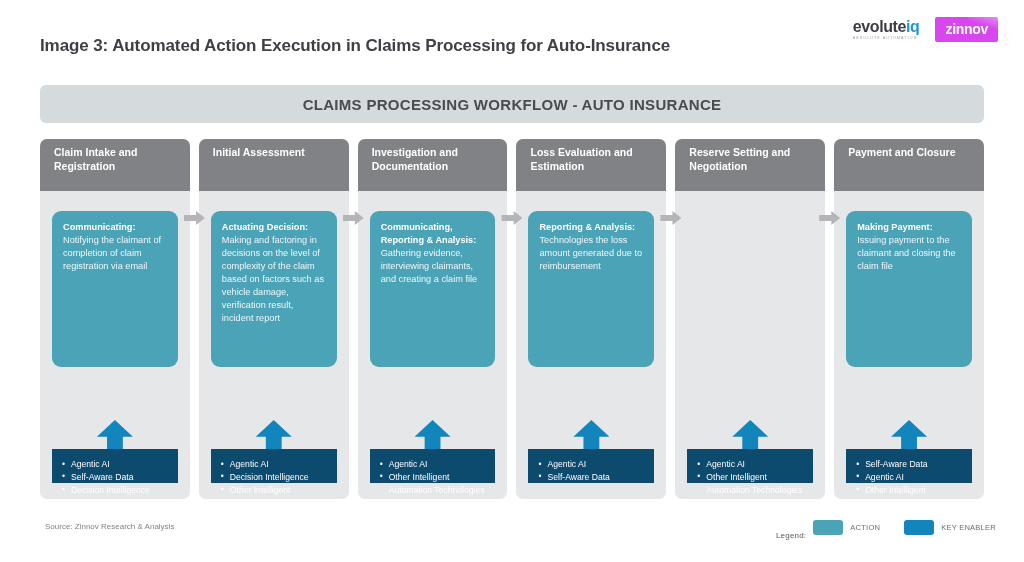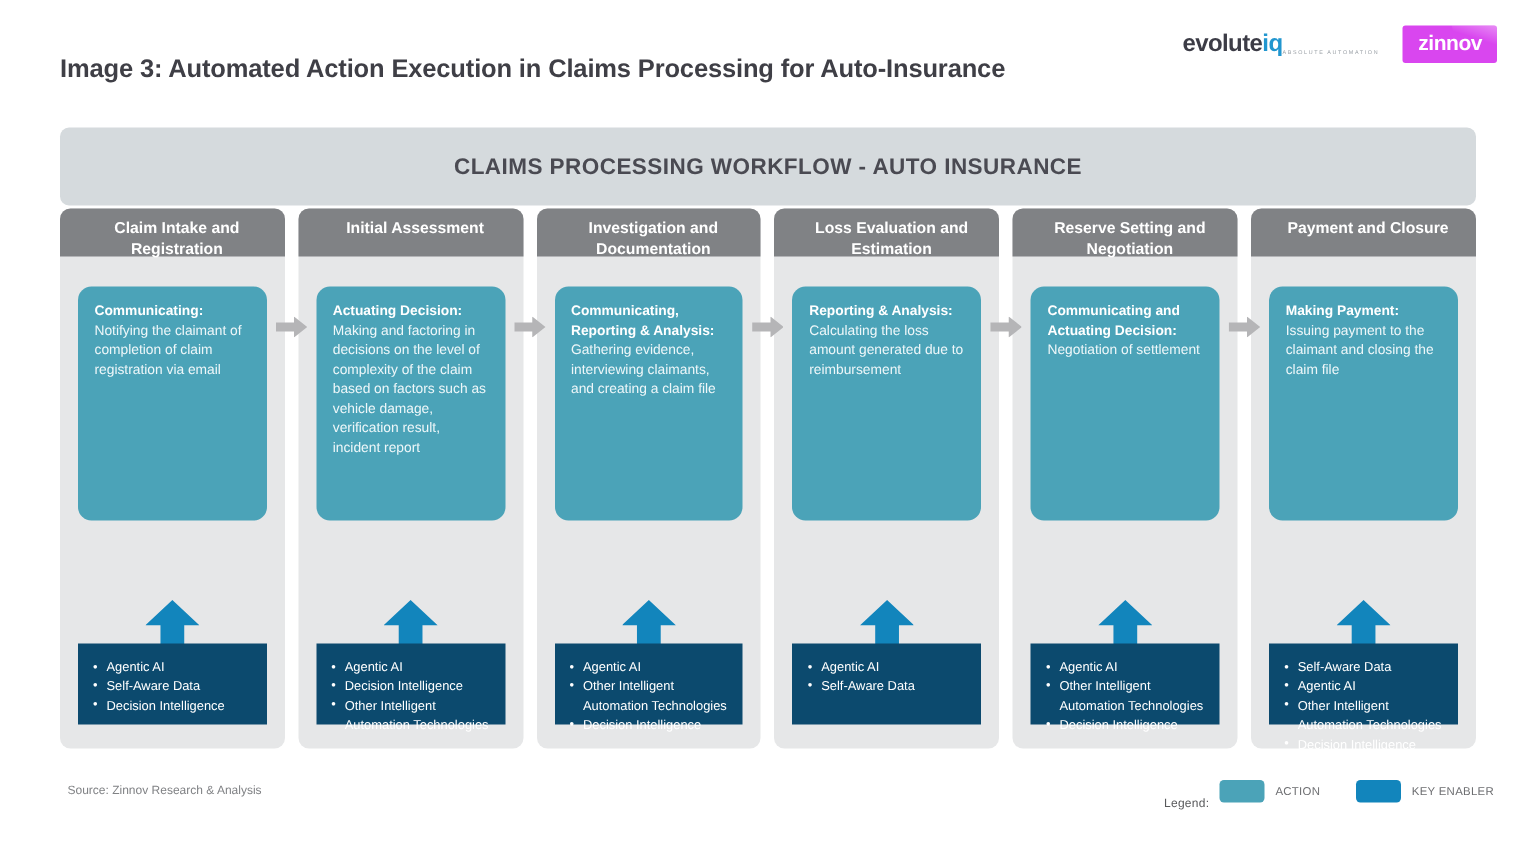--- a/index.html
+++ b/index.html
@@ -23,22 +23,22 @@
   .logos {
     position: absolute;
     top: 17px;
     right: 26px;
     display: flex;
     align-items: center;
     gap: 16px;
   }
   .logo-evoluteiq {
     display: flex;
-    flex-direction: row;
-    align-items: flex-end;
+    flex-direction: column;
+    align-items: flex-start;
     line-height: 1;
   }
   .logo-evoluteiq .eiq-main {
     font-size: 16px;
     font-weight: 700;
     color: #3c3c46;
     letter-spacing: -0.4px;
     position: relative;
   }
   .logo-evoluteiq .eiq-main .iq {
@@ -88,21 +88,21 @@
     letter-spacing: -0.1px;
     white-space: nowrap;
   }
 
   
   .workflow-banner {
     position: absolute;
     left: 40px;
     top: 85px;
     width: 944px;
-    height: 52px;
+    height: 38px;
     background: #d5dadd;
     border-radius: 6px;
     display: flex;
     align-items: center;
     justify-content: center;
   }
   .workflow-banner .banner-text {
     font-size: 15px;
     font-weight: 700;
     color: #4a4a52;
@@ -123,29 +123,28 @@
   .column {
     position: relative;
     flex: 1 1 0;
     background: #e6e7e8;
     border-radius: 7px;
     display: flex;
     flex-direction: column;
   }
 
   .col-header {
-    height: 32px;
+    height: 52px;
     background: #808285;
     border-radius: 7px 7px 0 0;
     padding: 7px 8px 0 14px;
     color: #ffffff;
     font-size: 10.5px;
     font-weight: 700;
     line-height: 1.32;
-    text-align: center;
   }
 
   .col-body {
     position: relative;
     flex: 1;
     padding: 0 10px;
   }
 
   
   .action-card {
@@ -339,41 +338,37 @@
             </div>
           </div>
         </div>
         <div class="connector"></div>
       </div>
       <div class="column">
         <div class="col-header">Loss Evaluation and Estimation</div>
         <div class="col-body">
           <div class="action-card">
             <span class="ac-title">Reporting &amp; Analysis:</span>
-            <span class="ac-desc">Calculating the loss amount generated due to reimbursement</span>
+            <span class="ac-desc">Technologies the loss amount generated due to reimbursement</span>
           </div>
           <div class="enabler-wrap">
             <div class="enabler-arrow"></div>
             <div class="enabler-box">
               <ul>
                 <li>Agentic AI</li>
                 <li>Self-Aware Data</li>
               </ul>
             </div>
           </div>
         </div>
         <div class="connector"></div>
       </div>
       <div class="column">
         <div class="col-header">Reserve Setting and Negotiation</div>
         <div class="col-body">
-          <div class="action-card">
-            <span class="ac-title">Communicating and Actuating Decision:</span>
-            <span class="ac-desc">Negotiation of settlement</span>
-          </div>
           <div class="enabler-wrap">
             <div class="enabler-arrow"></div>
             <div class="enabler-box">
               <ul>
                 <li>Agentic AI</li>
                 <li>Other Intelligent Automation Technologies</li>
                 <li>Decision Intelligence</li>
               </ul>
             </div>
           </div>

